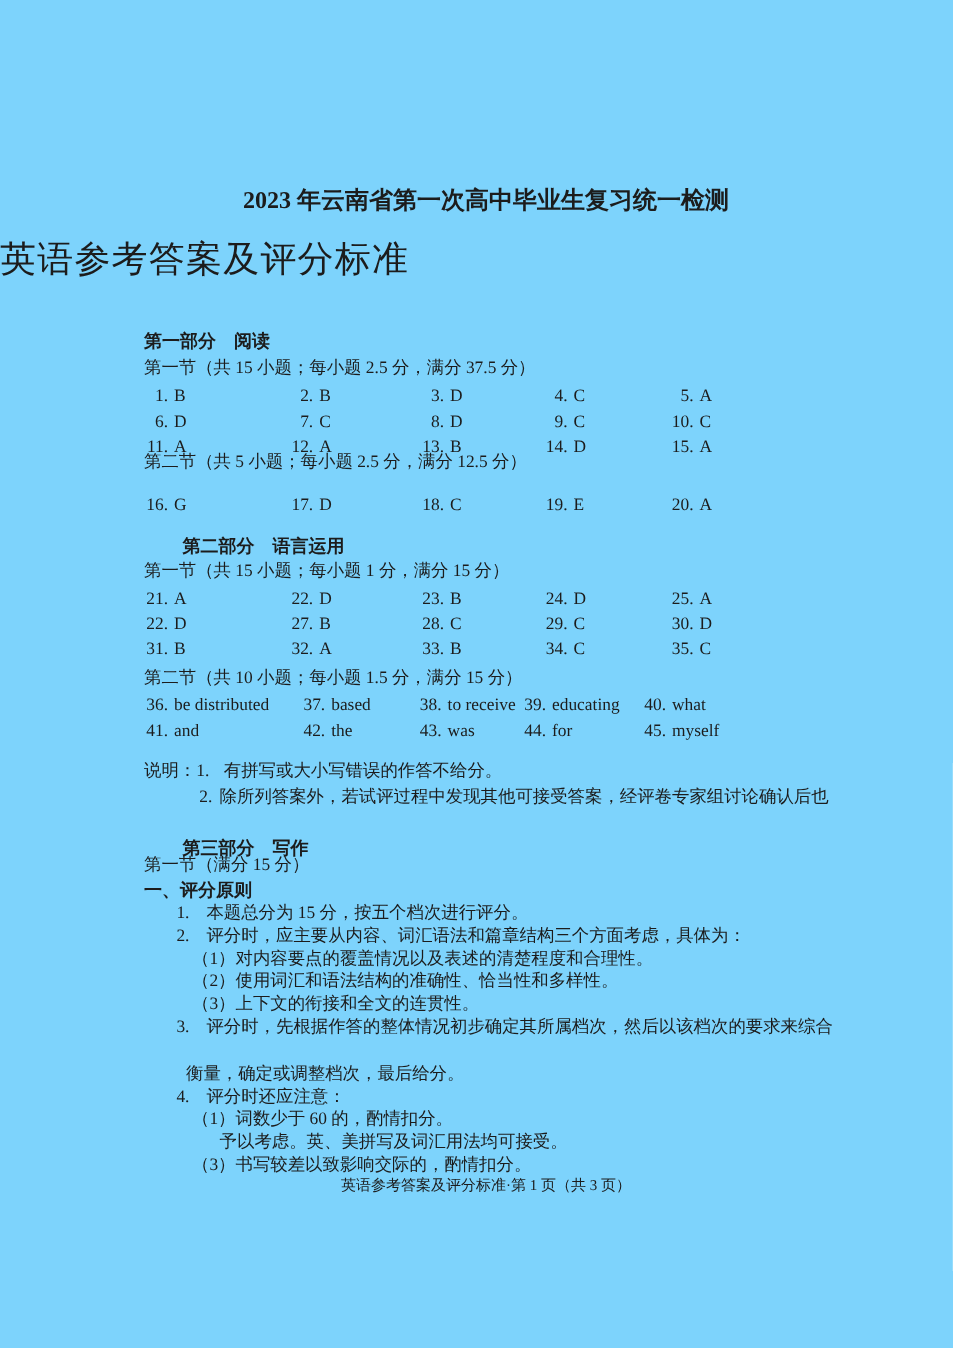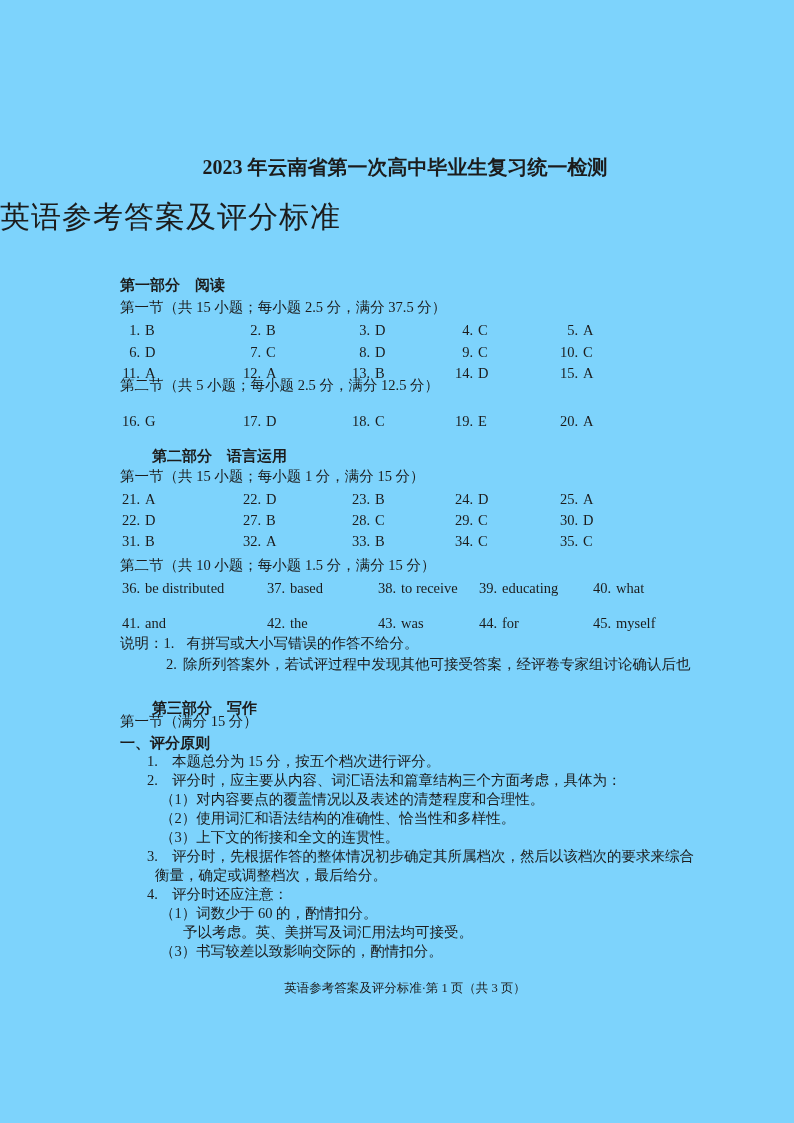--- a/index.html
+++ b/index.html
@@ -29,21 +29,21 @@
 
   .b-p1-heading   { top:275px; }
   .b-p1-s1-label  { top:298px; }
   .b-p1-s1-grid   { top:320px; }
   .b-p1-s2-label  { top:376px; }
   .b-p1-s2-grid   { top:411px; }
   .b-p2-heading   { top:446px;margin-left:32px; }
   .b-p2-s1-label  { top:467px; }
   .b-p2-s1-grid   { top:489px; }
   .b-p2-s2-label  { top:556px; }
-  .b-p2-s2-grid   { top:578px;gap:14px; }
+  .b-p2-s2-grid   { top:578px; }
   .b-notes        { top:621px;margin-top:12px; }
   .b-p3-heading   { top:698px;margin-left:32px; }
   .b-p3-s-label   { top:712px; }
   .b-p3-principles{ top:733px; }
   .b-p3-lines     { top:752px; }
 
   .ans-grid {
     display:grid;
     grid-template-columns:121px 109px 103px 105px 1fr;
     line-height:21.7px;
@@ -58,21 +58,21 @@
   .qn { display:inline-block; width:20px; text-align:right; margin-right:5px; }
 
   .b-notes .nline { line-height:21px; }
   .nmarker { display:inline-block; width:23px; }
   .pad40 { padding-left:40px;text-align:center; }
   .pad65 { padding-left:65px; }
 
   .b-p3-lines .wline { line-height:19px; white-space:nowrap; }
   .marker { display:inline-block; width:25px; }
   .lv-item      { padding-left:27px; }
-  .lv-item-wrap { padding-left:35px; }
+  .lv-item-wrap { padding-left:35px;margin-top:20px; }
   .lv-sub       { padding-left:40px; }
   .lv-sub-wrap  { padding-left:63px; }
 
   .footer {
     position:absolute; top:979px; left:0; width:100%;
     text-align:center; font-size:12.5px; line-height:18px;
   }
 </style>
 </head>
 <body>

